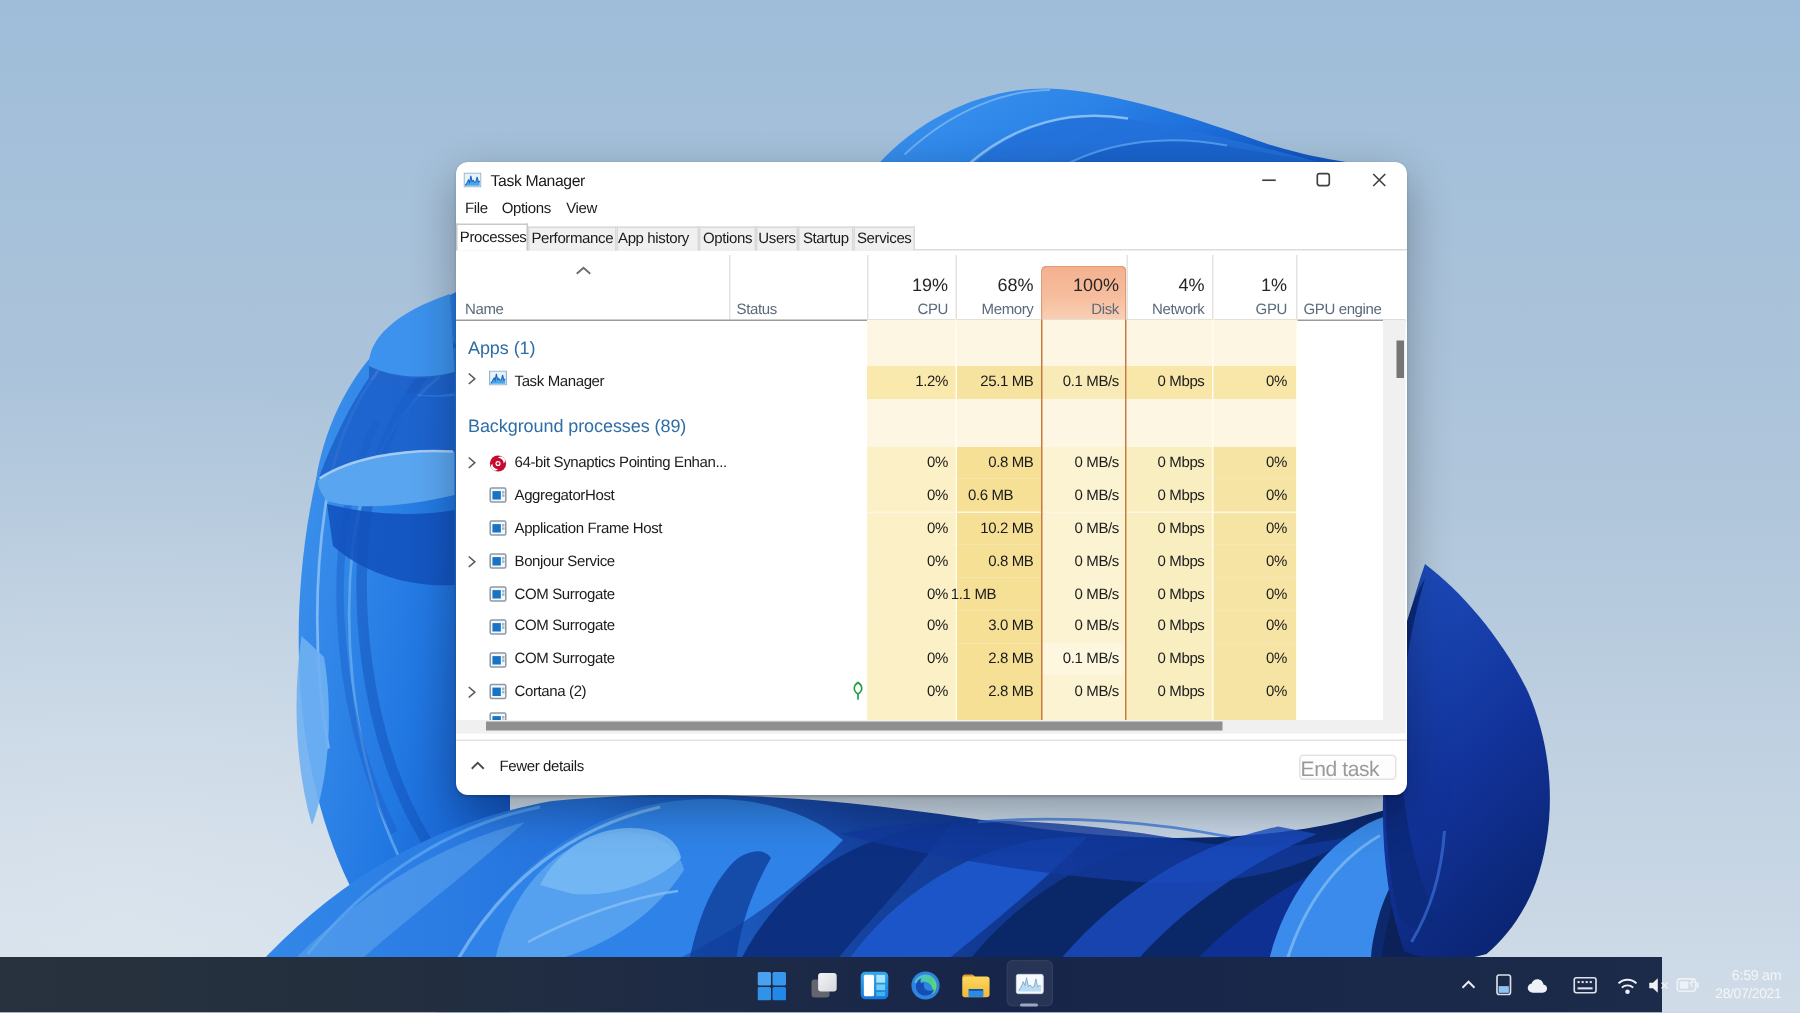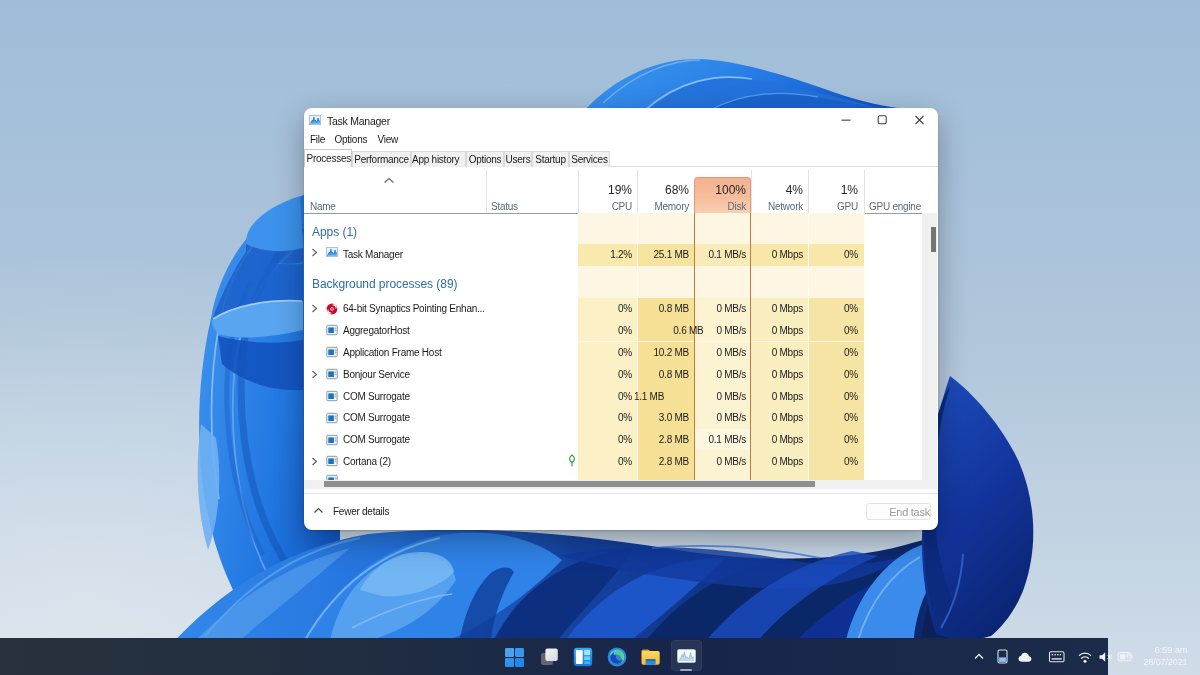--- a/index.html
+++ b/index.html
@@ -237,21 +237,21 @@
       <div class="t" style="left:419.5px;top:195.0px;width:80px;text-align:right">0 Mbps</div>
       <div class="t" style="left:474.5px;top:195.0px;width:80px;text-align:right">0%</div>
       <div class="abs" style="left:22.5px;top:216.1px"><svg width="12" height="12" viewBox="0 0 12 12">
           <rect x="0.8" y="1.3" width="10.4" height="9.4" rx="1" fill="#f4f7fa" stroke="#8b99a6" stroke-width="1"></rect>
           <rect x="2.3" y="3.4" width="5.6" height="5.6" fill="#1873c2"></rect>
           <rect x="8.7" y="3.4" width="1.6" height="1.6" fill="#9fb3c3"></rect>
           <rect x="8.7" y="5.6" width="1.6" height="1.6" fill="#9fb3c3"></rect>
         </svg></div>
       <div class="t" style="left:39.5px;top:216.6px">AggregatorHost</div>
       <div class="t" style="left:248.5px;top:216.6px;width:80px;text-align:right">0%</div>
-      <div class="t" style="left:320px;top:216.6px;width:80px;text-align:right">0.6 MB</div>
+      <div class="t" style="left:292px;top:216.6px;width:80px;text-align:right">0.6 MB</div>
       <div class="t" style="left:362.5px;top:216.6px;width:80px;text-align:right">0 MB/s</div>
       <div class="t" style="left:419.5px;top:216.6px;width:80px;text-align:right">0 Mbps</div>
       <div class="t" style="left:474.5px;top:216.6px;width:80px;text-align:right">0%</div>
       <div class="abs" style="left:22.5px;top:238.3px"><svg width="12" height="12" viewBox="0 0 12 12">
           <rect x="0.8" y="1.3" width="10.4" height="9.4" rx="1" fill="#f4f7fa" stroke="#8b99a6" stroke-width="1"></rect>
           <rect x="2.3" y="3.4" width="5.6" height="5.6" fill="#1873c2"></rect>
           <rect x="8.7" y="3.4" width="1.6" height="1.6" fill="#9fb3c3"></rect>
           <rect x="8.7" y="5.6" width="1.6" height="1.6" fill="#9fb3c3"></rect>
         </svg></div>
       <div class="t" style="left:39.5px;top:238.8px">Application Frame Host</div>
@@ -338,21 +338,21 @@
         </svg></div>
       <div class="abs" style="left:618.5px;top:105px;width:15px;height:268px;background:#f0f0f0"></div>
       <div class="abs" style="left:627px;top:119px;width:5.5px;height:25px;background:#757575"></div>
       <div class="abs" style="left:0px;top:372px;width:633.5px;height:8.5px;background:#f0f0f0"></div>
       <div class="abs" style="left:20.5px;top:373.2px;width:491px;height:6px;background:#8f8f8f"></div>
       <div class="abs" style="left:0px;top:385px;width:634px;height:1px;background:#e2e2e2"></div>
       <svg class="abs" style="left:9px;top:399px" width="11" height="7" viewBox="0 0 11 7">
         <path d="M1.5 5.5 L5.5 1.5 L9.5 5.5" fill="none" stroke="#4a4a4a" stroke-width="1.2"></path>
       </svg>
       <div class="t" style="left:29.5px;top:397.5px">Fewer details</div>
-      <div class="abs" style="left:562.5px;top:394.5px;width:65px;height:17px;background:#fdfdfd;border:1px solid #e3e3e3;border-radius:3px;color:#9a9a9a;text-align:right;line-height:16px;font-size:11px">End task</div>
+      <div class="abs" style="left:562.5px;top:394.5px;width:65px;height:17px;background:#fdfdfd;border:1px solid #e3e3e3;border-radius:3px;color:#9a9a9a;text-align:left;line-height:16px;font-size:14px">End task</div>
     </div>
     <div id="taskbar">
       <div class="abs" style="left:505px;top:10px;width:19px;height:19px"><svg width="19" height="19" viewBox="0 0 19 19">
 <rect x="0" y="0" width="9" height="9" rx="1" fill="#4aa2ee"></rect>
 <rect x="10" y="0" width="9" height="9" rx="1" fill="#3697ec"></rect>
 <rect x="0" y="10" width="9" height="9" rx="1" fill="#3092ea"></rect>
 <rect x="10" y="10" width="9" height="9" rx="1" fill="#2387e8"></rect>
         </svg></div>
       <div class="abs" style="left:539px;top:9px;width:20px;height:20px"><svg width="20" height="20" viewBox="0 0 20 20">
 <rect x="2" y="6" width="12" height="12" rx="2" fill="#63676d"></rect>

